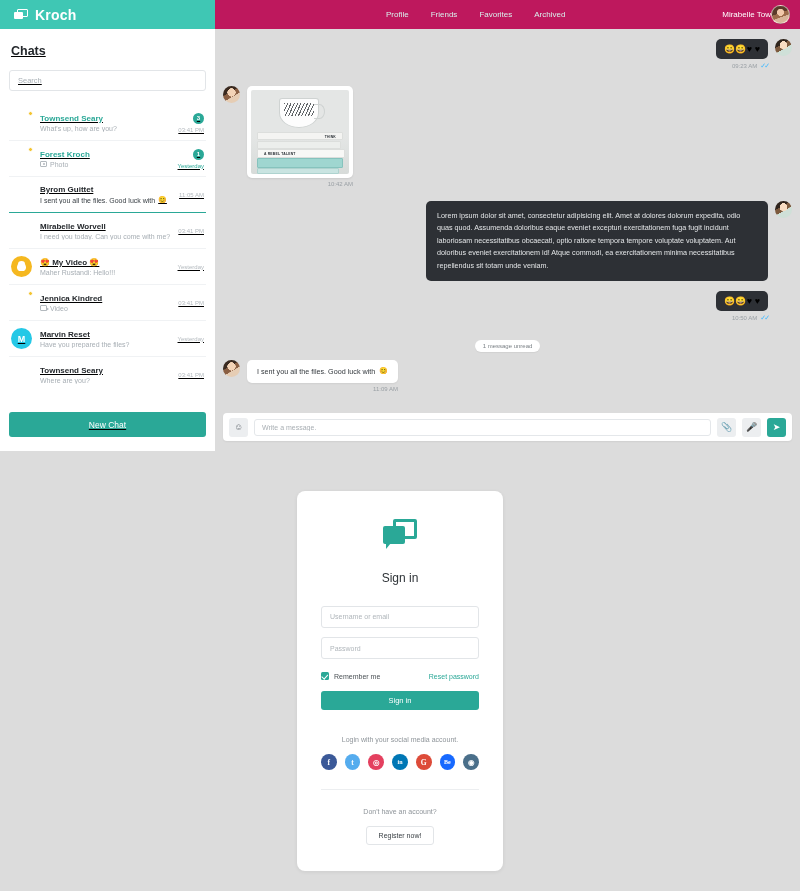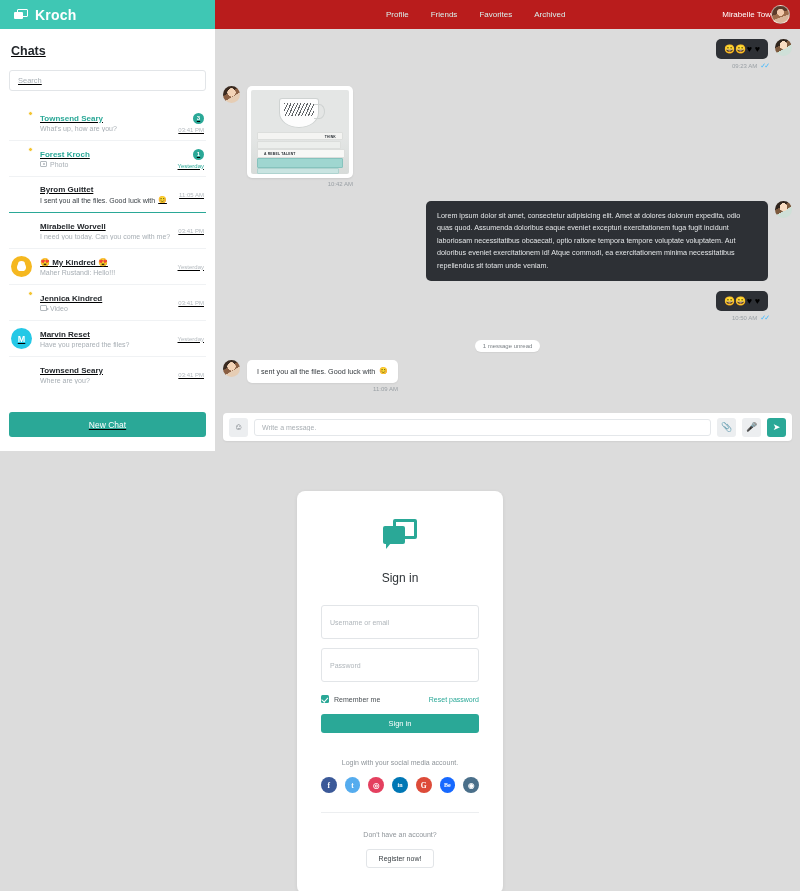--- a/index.html
+++ b/index.html
@@ -26,21 +26,21 @@
   .brand-icon .b1 {
     position:absolute; left:3px; top:0; width:11px; height:8px;
     border:1.6px solid #fff; border-radius:1px;
   }
   .brand-icon .b2 {
     position:absolute; left:0; top:3px; width:9px; height:7px;
     background:#fff; border-radius:1px;
   }
   .brand-name { color:#fff; font-size:14px; font-weight:bold; letter-spacing:.2px; }
   .navbar {
-    flex:1; background:#b91c1c; display:flex; align-items:center;
+    flex:1; background:#be185d; display:flex; align-items:center;
     padding-right: 10px;
     text-align: right;
   }
   .nav-links { display:flex; gap:22px; margin-left:171px; }
   .nav-link { color:#d9f1ee; font-size:8px; cursor:pointer; }
   .nav-right { margin-left:auto; display:flex; align-items:center; }
   .nav-user { color:#fff; font-size:8px; }
   .avatar {
     border-radius:50%; background-size:cover; background-position:center;
     flex:0 0 auto; overflow:hidden;
@@ -193,21 +193,21 @@
   .logo-big { display:flex; justify-content:center; margin-bottom:22px; }
   .logo-mark { width:34px;height:30px;position:relative; }
   .logo-mark .lb1 { position:absolute; right:0; top:0; width:24px;height:20px;
         border:3.2px solid #2aa897; border-radius:2px; }
   .logo-mark .lb2 { position:absolute; left:0; top:7px; width:22px;height:18px;
         background:#2aa897; border-radius:2px; }
   .logo-mark .lb2::after { content:""; position:absolute; left:3px; bottom:-5px;
         border-left:5px solid #2aa897; border-bottom:6px solid transparent; }
   .signin-title { text-align:center; font-size:12px; color:#2f3438; margin-bottom:20px; }
   .field {
-    width:100%; height:34px; border:1px solid #e2e5e8; border-radius:3px;
+    width:100%; height:22px; border:1px solid #e2e5e8; border-radius:3px;
     font-size:7px; padding:0 8px; margin-bottom:9px; outline:none; color:#8f959a;
     font-family:"Liberation Sans",sans-serif;
   }
   .field::placeholder{color:#b0b6bb;}
   .rowflex { display:flex; align-items:center; justify-content:space-between; margin:4px 0 9px 0; }
   .cbx { display:flex; align-items:center; gap:5px; cursor:pointer; }
   .cbx .box {
     width:8px;height:8px;background:#2aa897;border-radius:1.5px;position:relative;
   }
   .cbx .box::after{
@@ -320,21 +320,21 @@
           <span class="ci-right">
             <span class="ci-time">03:41 PM</span>
           </span>
         </div>
 
         <div class="chat-item">
           <span class="ci-av">
               <span class="ring a5"></span>
             </span>
           <span class="ci-main">
-            <span class="ci-name" style="display:block">😍 My Kindred 😍</span>
+            <span class="ci-name" style="display:block">😍 My Video 😍</span>
             <span class="ci-sub" style="display:block">Maher Rustandi: Hello!!!</span>
           </span>
           <span class="ci-right">
             <span class="ci-time">Yesterday</span>
           </span>
         </div>
 
         <div class="chat-item">
           <span class="ci-av"><span class="ring a6"></span><span class="dot" style="background:#f4c430"></span></span>
           <span class="ci-main">

